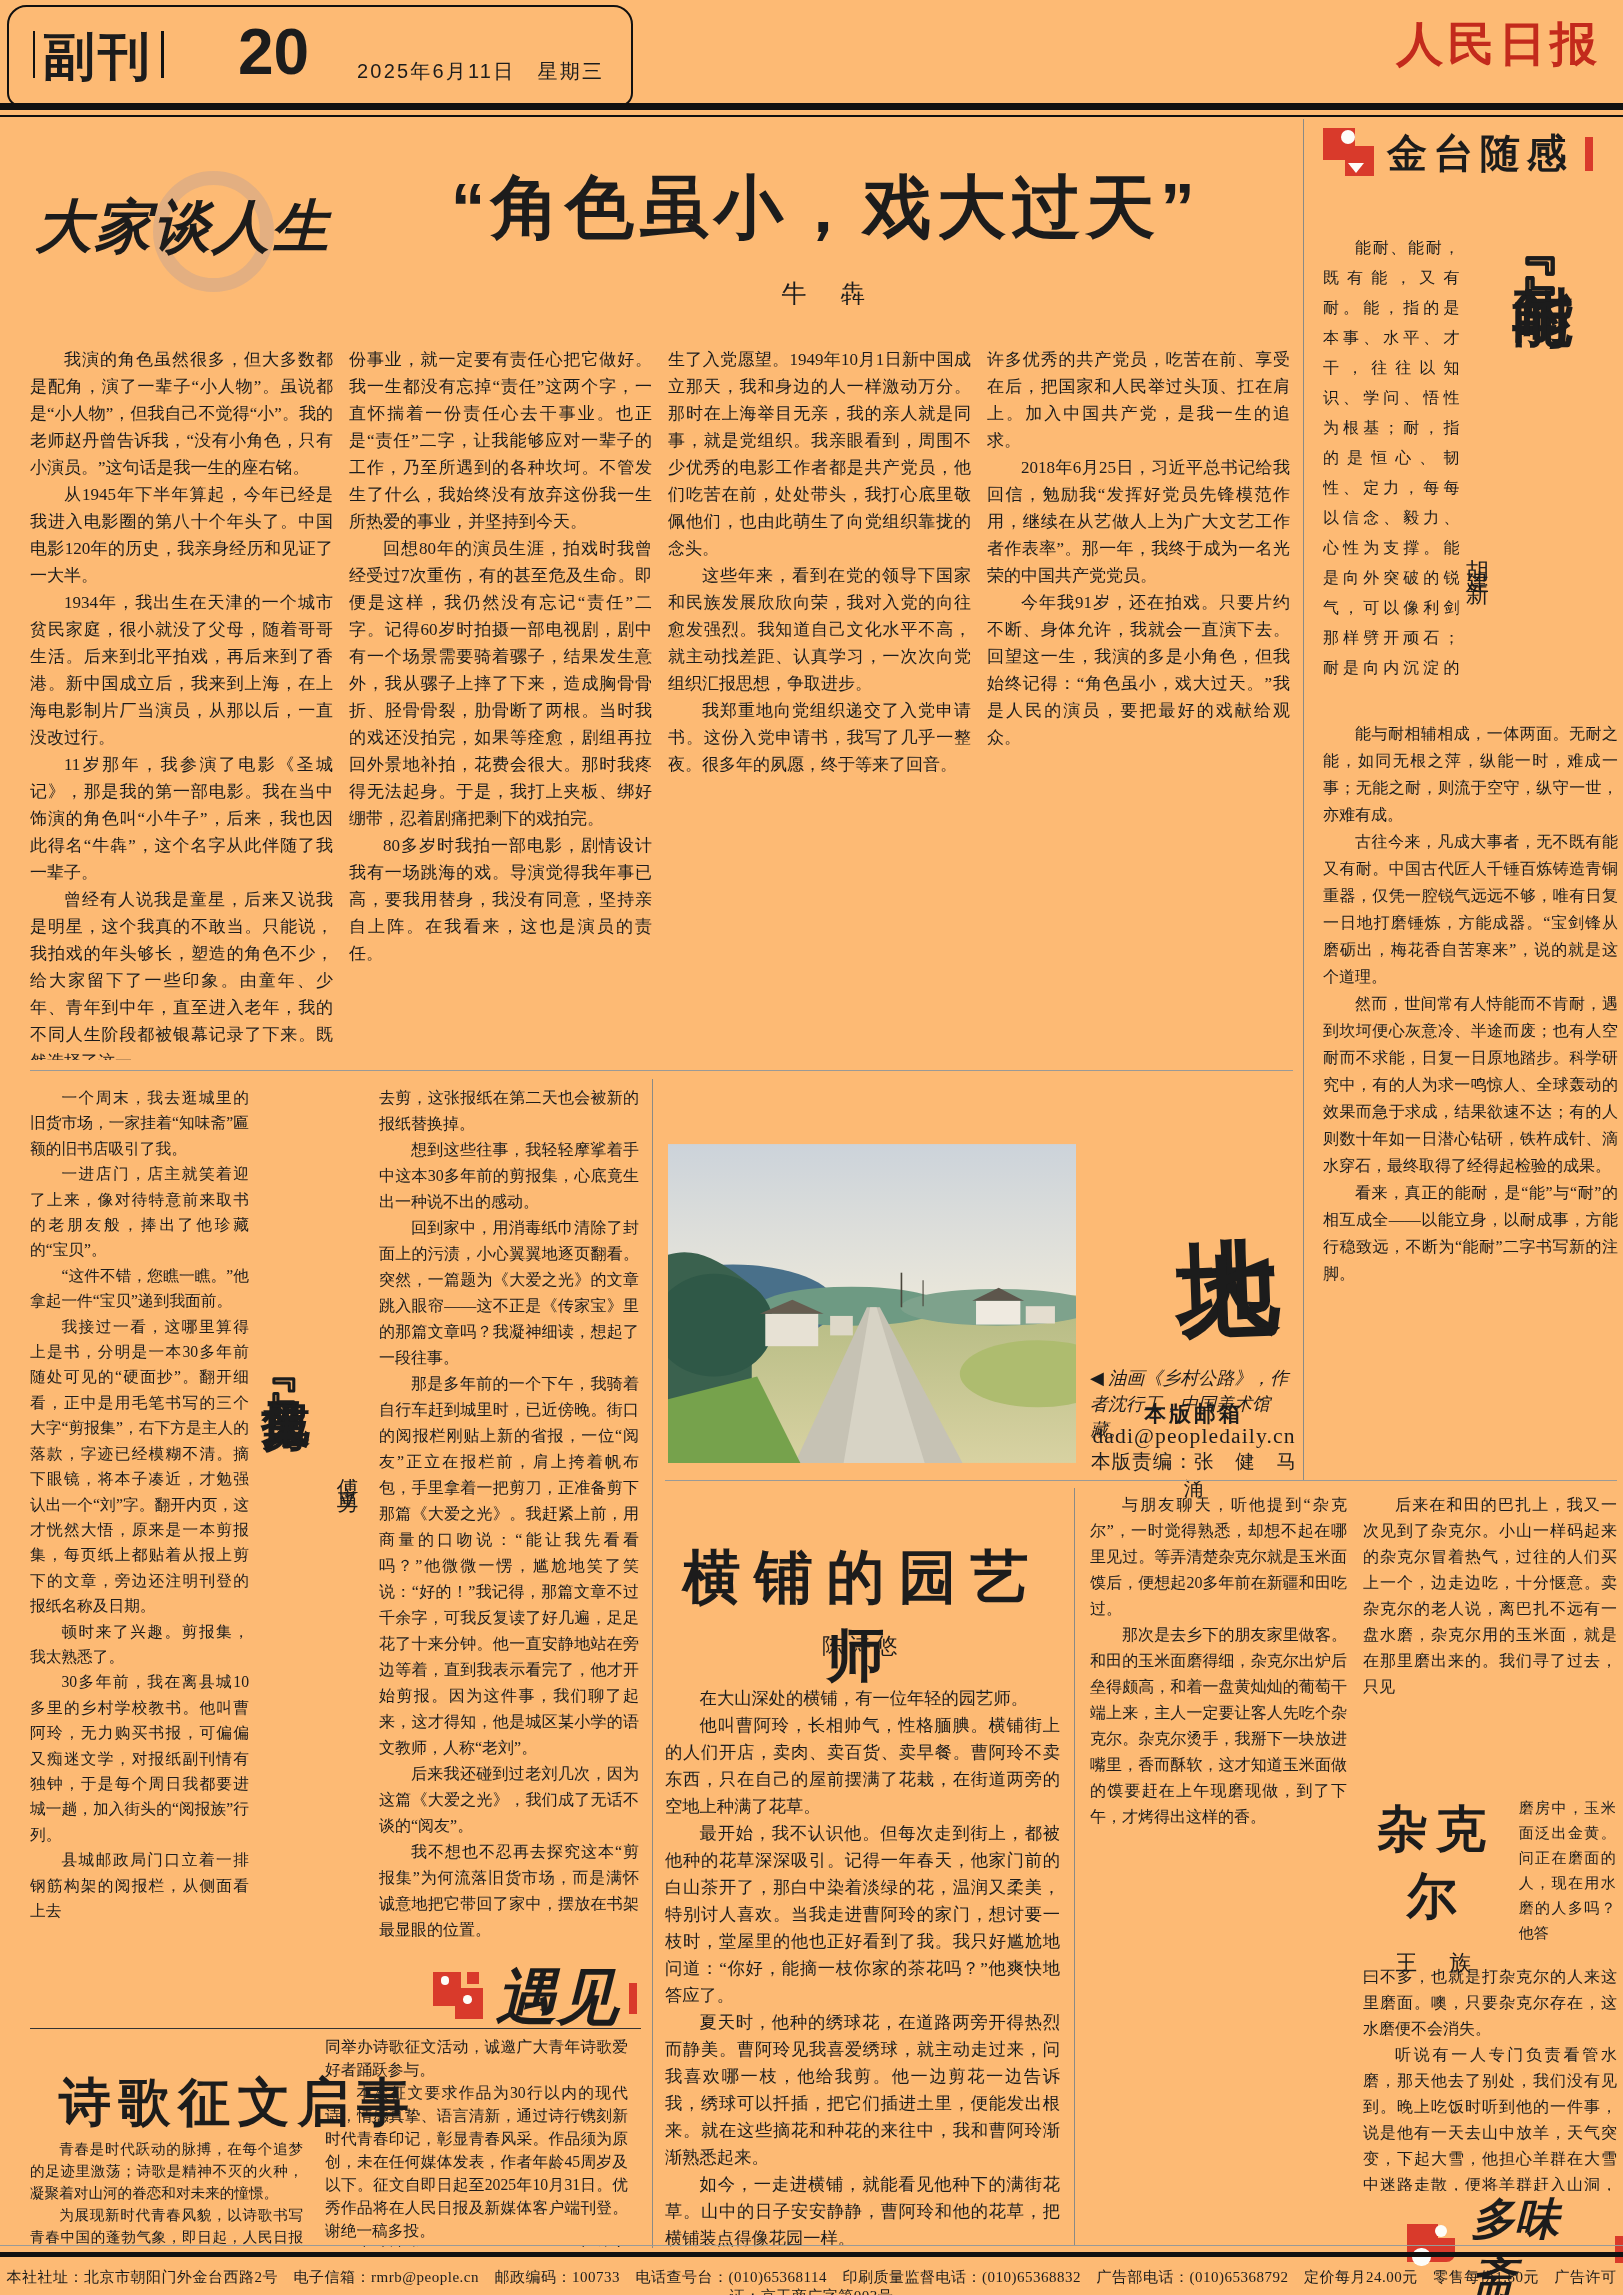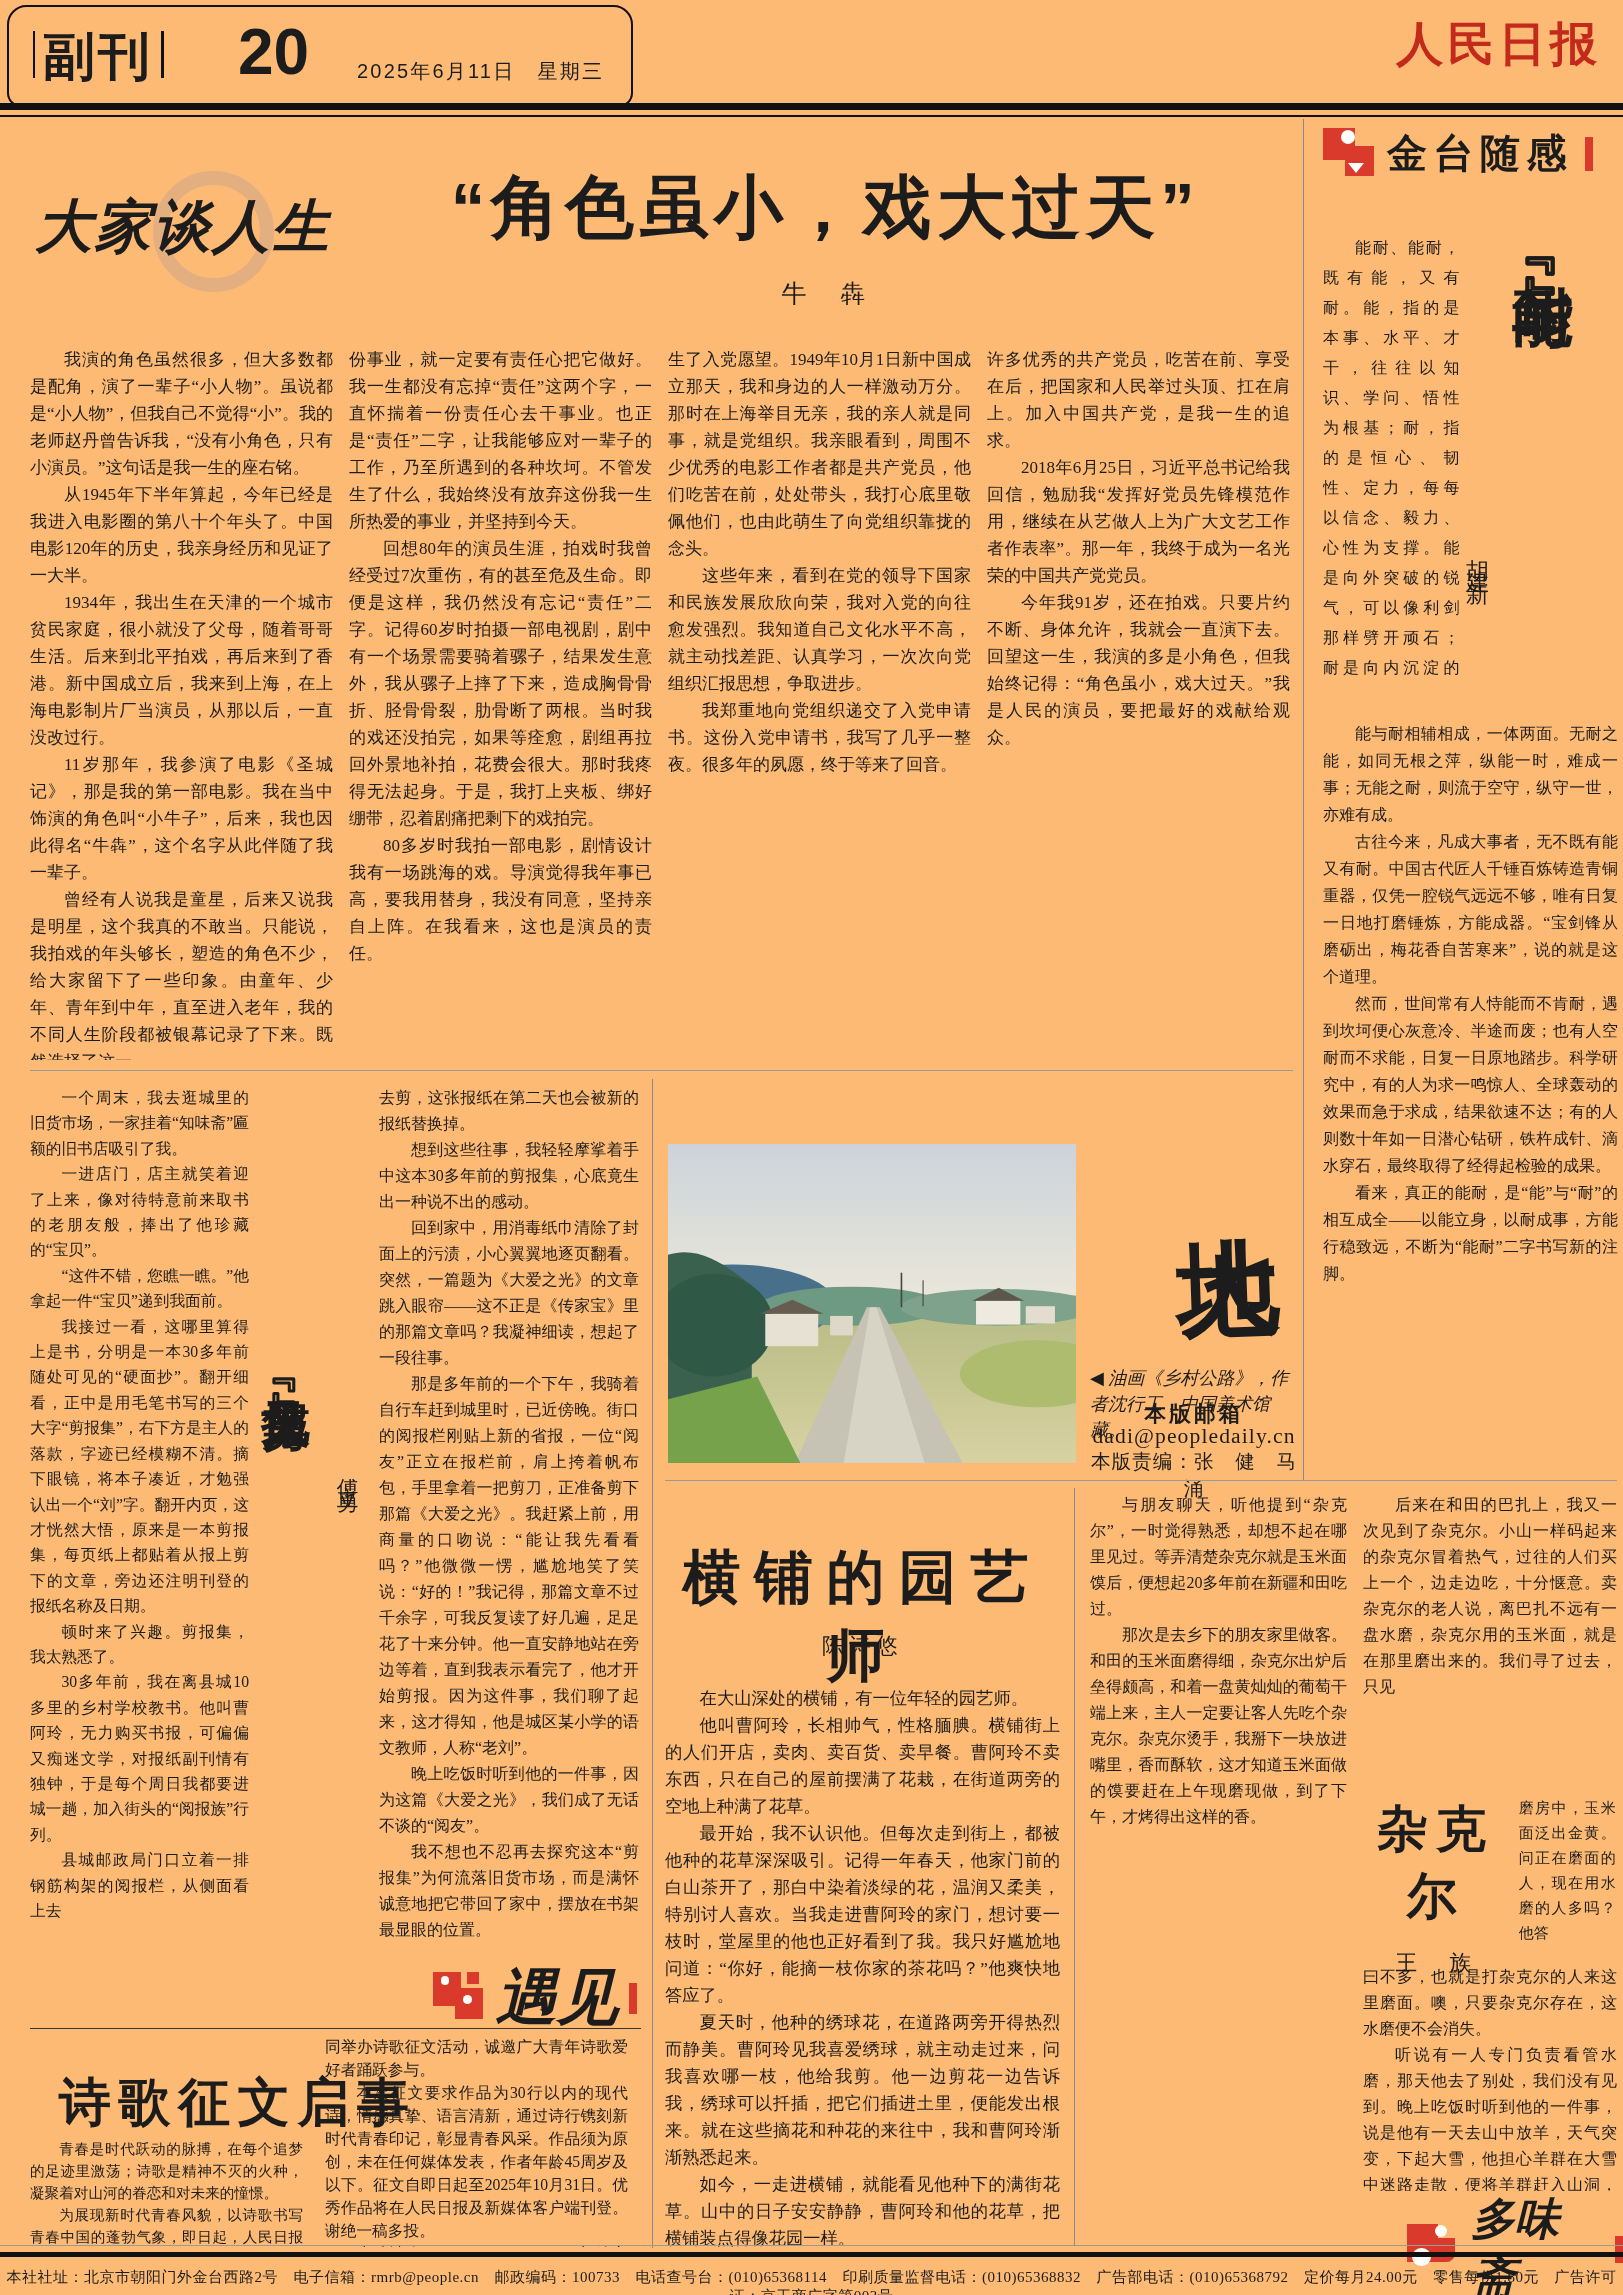--- a/index.html
+++ b/index.html
@@ -134,21 +134,21 @@
       <p class="para">30多年前，我在离县城10多里的乡村学校教书。他叫曹阿玲，无力购买书报，可偏偏又痴迷文学，对报纸副刊情有独钟，于是每个周日我都要进城一趟，加入街头的“阅报族”行列。</p>
       <p class="para">县城邮政局门口立着一排钢筋构架的阅报栏，从侧面看上去</p>
     </div>
   <div class="abs vert" style="left:259px;top:1363px;height:346px;font-weight:900;font-size:48px;line-height:1.1;">又见『剪报集』</div>
   <div class="abs vert" style="left:333px;top:1461px;height:141px;font-size:21.6px;letter-spacing:7.6px;">傅立勇</div>
   <div class="abs bodytxt cont" style="left:379px;top:1085px;width:260px;height:866px;overflow:hidden;font-size:16px;line-height:26px;">
       <p class="para">去剪，这张报纸在第二天也会被新的报纸替换掉。</p>
       <p class="para">想到这些往事，我轻轻摩挲着手中这本30多年前的剪报集，心底竟生出一种说不出的感动。</p>
       <p class="para">回到家中，用消毒纸巾清除了封面上的污渍，小心翼翼地逐页翻看。突然，一篇题为《大爱之光》的文章跳入眼帘——这不正是《传家宝》里的那篇文章吗？我凝神细读，想起了一段往事。</p>
       <p class="para">那是多年前的一个下午，我骑着自行车赶到城里时，已近傍晚。街口的阅报栏刚贴上新的省报，一位“阅友”正立在报栏前，肩上挎着帆布包，手里拿着一把剪刀，正准备剪下那篇《大爱之光》。我赶紧上前，用商量的口吻说：“能让我先看看吗？”他微微一愣，尴尬地笑了笑说：“好的！”我记得，那篇文章不过千余字，可我反复读了好几遍，足足花了十来分钟。他一直安静地站在旁边等着，直到我表示看完了，他才开始剪报。因为这件事，我们聊了起来，这才得知，他是城区某小学的语文教师，人称“老刘”。</p>
-      <p class="para">晚上吃饭时听到他的一件事，因为这篇《大爱之光》，我们成了无话不谈的“阅友”。</p>
+      <p class="para">后来我还碰到过老刘几次，因为这篇《大爱之光》，我们成了无话不谈的“阅友”。</p>
       <p class="para">我不想也不忍再去探究这本“剪报集”为何流落旧货市场，而是满怀诚意地把它带回了家中，摆放在书架最显眼的位置。</p>
     </div>
   <div class="abs vrule" style="left:652px;top:1079px;height:1169px;width:0.5px;"></div>
 
   <div class="abs" style="left:668px;top:1144px;width:408px;height:319px;">
     <svg width="408" height="319" viewBox="0 0 755 590">
       <defs>
         <linearGradient id="sky" x1="0" y1="0" x2="0" y2="1">
             <stop offset="0" stop-color="#ccd3da"></stop>
             <stop offset="1" stop-color="#ece8da"></stop>

